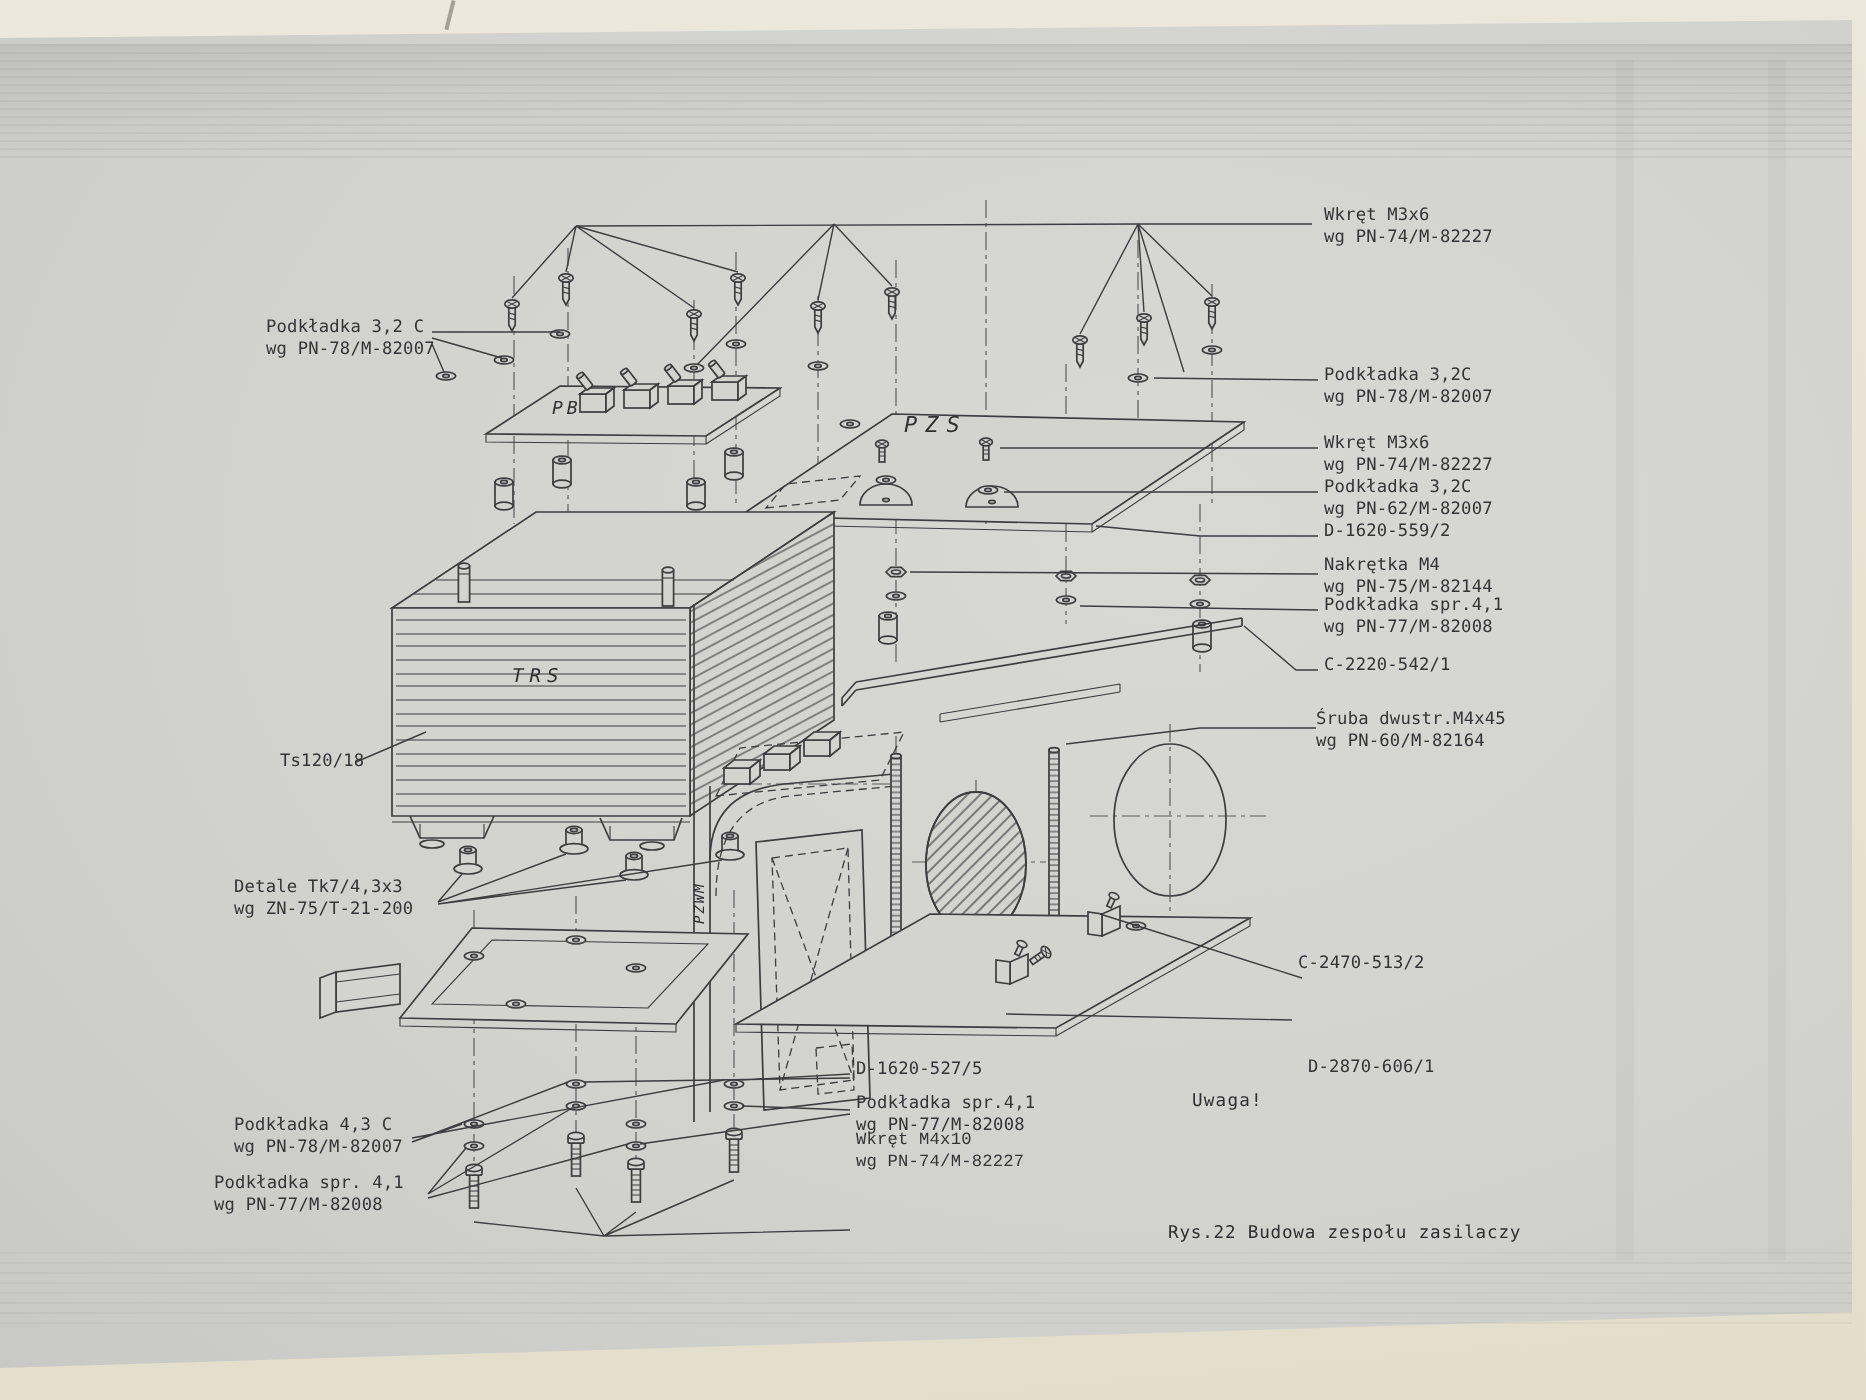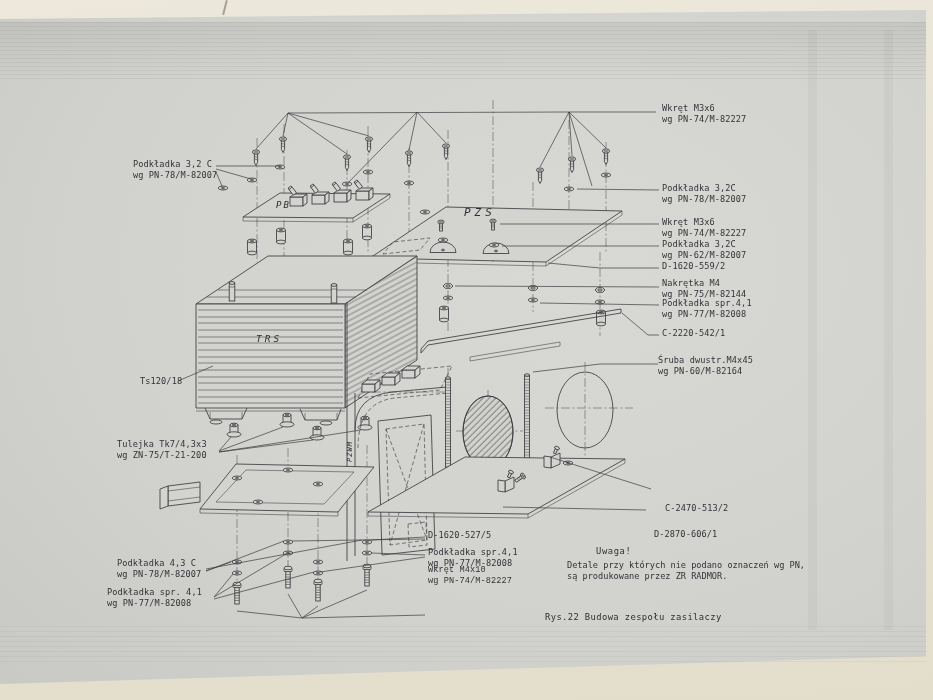--- a/index.html
+++ b/index.html
@@ -27,21 +27,21 @@
   }
   .vfold{position:absolute;top:30px;height:600px;width:9px;background:rgba(60,60,58,.045);pointer-events:none;}
   .crack{position:absolute;left:224px;top:0;width:1.5px;height:15px;background:rgba(120,114,98,.6);transform:rotate(14deg);}
   .callout{
     position:absolute;font-size:8.6px;line-height:11px;color:#333338;
     letter-spacing:.1px;white-space:pre;
   }
   .pl{position:absolute;font-style:italic;color:#2e2e33;white-space:pre;}
   .note-title{position:absolute;font-size:8.8px;color:#2f2f34;letter-spacing:.6px;white-space:pre;padding-left:13px;}
   .note-body{position:absolute;font-size:8.6px;line-height:11px;color:#333338;white-space:pre;}
-  .caption{position:absolute;font-size:8.8px;color:#2d2d32;letter-spacing:.4px;white-space:pre;}
+  .caption{position:absolute;font-size:8.8px;color:#2d2d32;letter-spacing:.4px;white-space:pre;margin-left:39px;}
   svg{position:absolute;left:0;top:0;}
   .s{stroke:#3c3c41;fill:none;stroke-width:.85;}
   .sf{stroke:#3c3c41;fill:#d3d3cf;stroke-width:.85;}
   .thin{stroke:#3c3c41;fill:none;stroke-width:.55;}
   .ld{stroke:#3c3c41;fill:none;stroke-width:.7;}
   .cl{stroke:#47474d;fill:none;stroke-width:.6;stroke-dasharray:9 2.5 2 2.5;opacity:.85;}
   .dash{stroke:#3c3c41;fill:none;stroke-width:.65;stroke-dasharray:4 2.5;}
 </style>
 </head>
 <body>
@@ -337,42 +337,41 @@
       <path class="ld" d="M659,287 L455,286"></path>
       <path class="ld" d="M659,305 L540,303"></path>
       <path class="ld" d="M659,335 L648,335 L622,313"></path>
       <path class="ld" d="M658,364 L600,364 L533,372"></path>
       <path class="ld" d="M651,489 L550,457"></path>
       <path class="ld" d="M646,510 L503,507"></path>
     </g>
   </svg>
 
   <div class="pl" style="left:276px;top:200px;font-size:9px;letter-spacing:2px;">PB</div>
-  <div class="pl" style="left:464px;top:206px;font-size:11px;letter-spacing:4px;">PZS</div>
+  <div class="pl" style="left:452px;top:206px;font-size:11px;letter-spacing:4px;">PZS</div>
   <div class="pl" style="left:256px;top:333px;font-size:9.5px;letter-spacing:3px;text-align:right;">TRS</div>
   <div class="pl" style="left:346px;top:462px;font-size:7px;letter-spacing:1px;transform:rotate(-90deg);transform-origin:0 0;">PZWM</div>
 
   <div class="callout" style="left:133px;top:159px;"><span>Podkładka 3,2 C</span><br><span>wg PN-78/M-82007</span></div>
   <div class="callout" style="left:140px;top:376px;"><span>Ts120/18</span></div>
-  <div class="callout" style="left:117px;top:439px;"><span>Tulejka Tk7/4,3x3</span><br><span>wg ZN-75/T-21-200</span></div>
+  <div class="callout" style="left:117px;top:439px;"><span>Detale Tk7/4,3x3</span><br><span>wg ZN-75/T-21-200</span></div>
   <div class="callout" style="left:117px;top:558px;"><span>Podkładka 4,3 C</span><br><span>wg PN-78/M-82007</span></div>
   <div class="callout" style="left:107px;top:587px;"><span>Podkładka spr. 4,1</span><br><span>wg PN-77/M-82008</span></div>
   <div class="callout" style="left:428px;top:530px;"><span>D-1620-527/5</span></div>
   <div class="callout" style="left:428px;top:547px;"><span>Podkładka spr.4,1</span><br><span>wg PN-77/M-82008</span></div>
   <div class="callout" style="left:428px;top:565px;font-family:Liberation Mono, monospace;"><span>Wkręt M4x10</span><br><span>wg PN-74/M-82227</span></div>
 
   <div class="callout" style="left:662px;top:103px;"><span>Wkręt M3x6</span><br><span>wg PN-74/M-82227</span></div>
   <div class="callout" style="left:662px;top:183px;"><span>Podkładka 3,2C</span><br><span>wg PN-78/M-82007</span></div>
   <div class="callout" style="left:662px;top:217px;"><span>Wkręt M3x6</span><br><span>wg PN-74/M-82227</span></div>
   <div class="callout" style="left:662px;top:239px;"><span>Podkładka 3,2C</span><br><span>wg PN-62/M-82007</span></div>
   <div class="callout" style="left:662px;top:261px;text-align:right;"><span>D-1620-559/2</span></div>
   <div class="callout" style="left:662px;top:278px;"><span>Nakrętka M4</span><br><span>wg PN-75/M-82144</span></div>
   <div class="callout" style="left:662px;top:298px;"><span>Podkładka spr.4,1</span><br><span>wg PN-77/M-82008</span></div>
   <div class="callout" style="left:662px;top:328px;"><span>C-2220-542/1</span></div>
   <div class="callout" style="left:658px;top:355px;"><span>Śruba dwustr.M4x45</span><br><span>wg PN-60/M-82164</span></div>
   <div class="callout" style="left:654px;top:482px;margin-top:47px;"><span>D-2870-606/1</span></div>
-  <div class="callout" style="left:649px;top:503px;margin-left:16px;"><span>C-2470-513/2</span></div>
+  <div class="callout" style="left:649px;top:477px;"><span>C-2470-513/2</span></div>
 
   <div class="note-title" style="left:583px;top:546px;">Uwaga!</div>
-  <div class="note-body" style="left:567px;top:560px;"><span>Detale przy których nie podano oznaczeń wg PN,</span><br><span>są produkowane przez ZR RADMOR.</span></div>
   <div class="caption" style="left:545px;top:612px;">Rys.22 Budowa zespołu zasilaczy</div>
 
 </div>
 
 </body></html>

